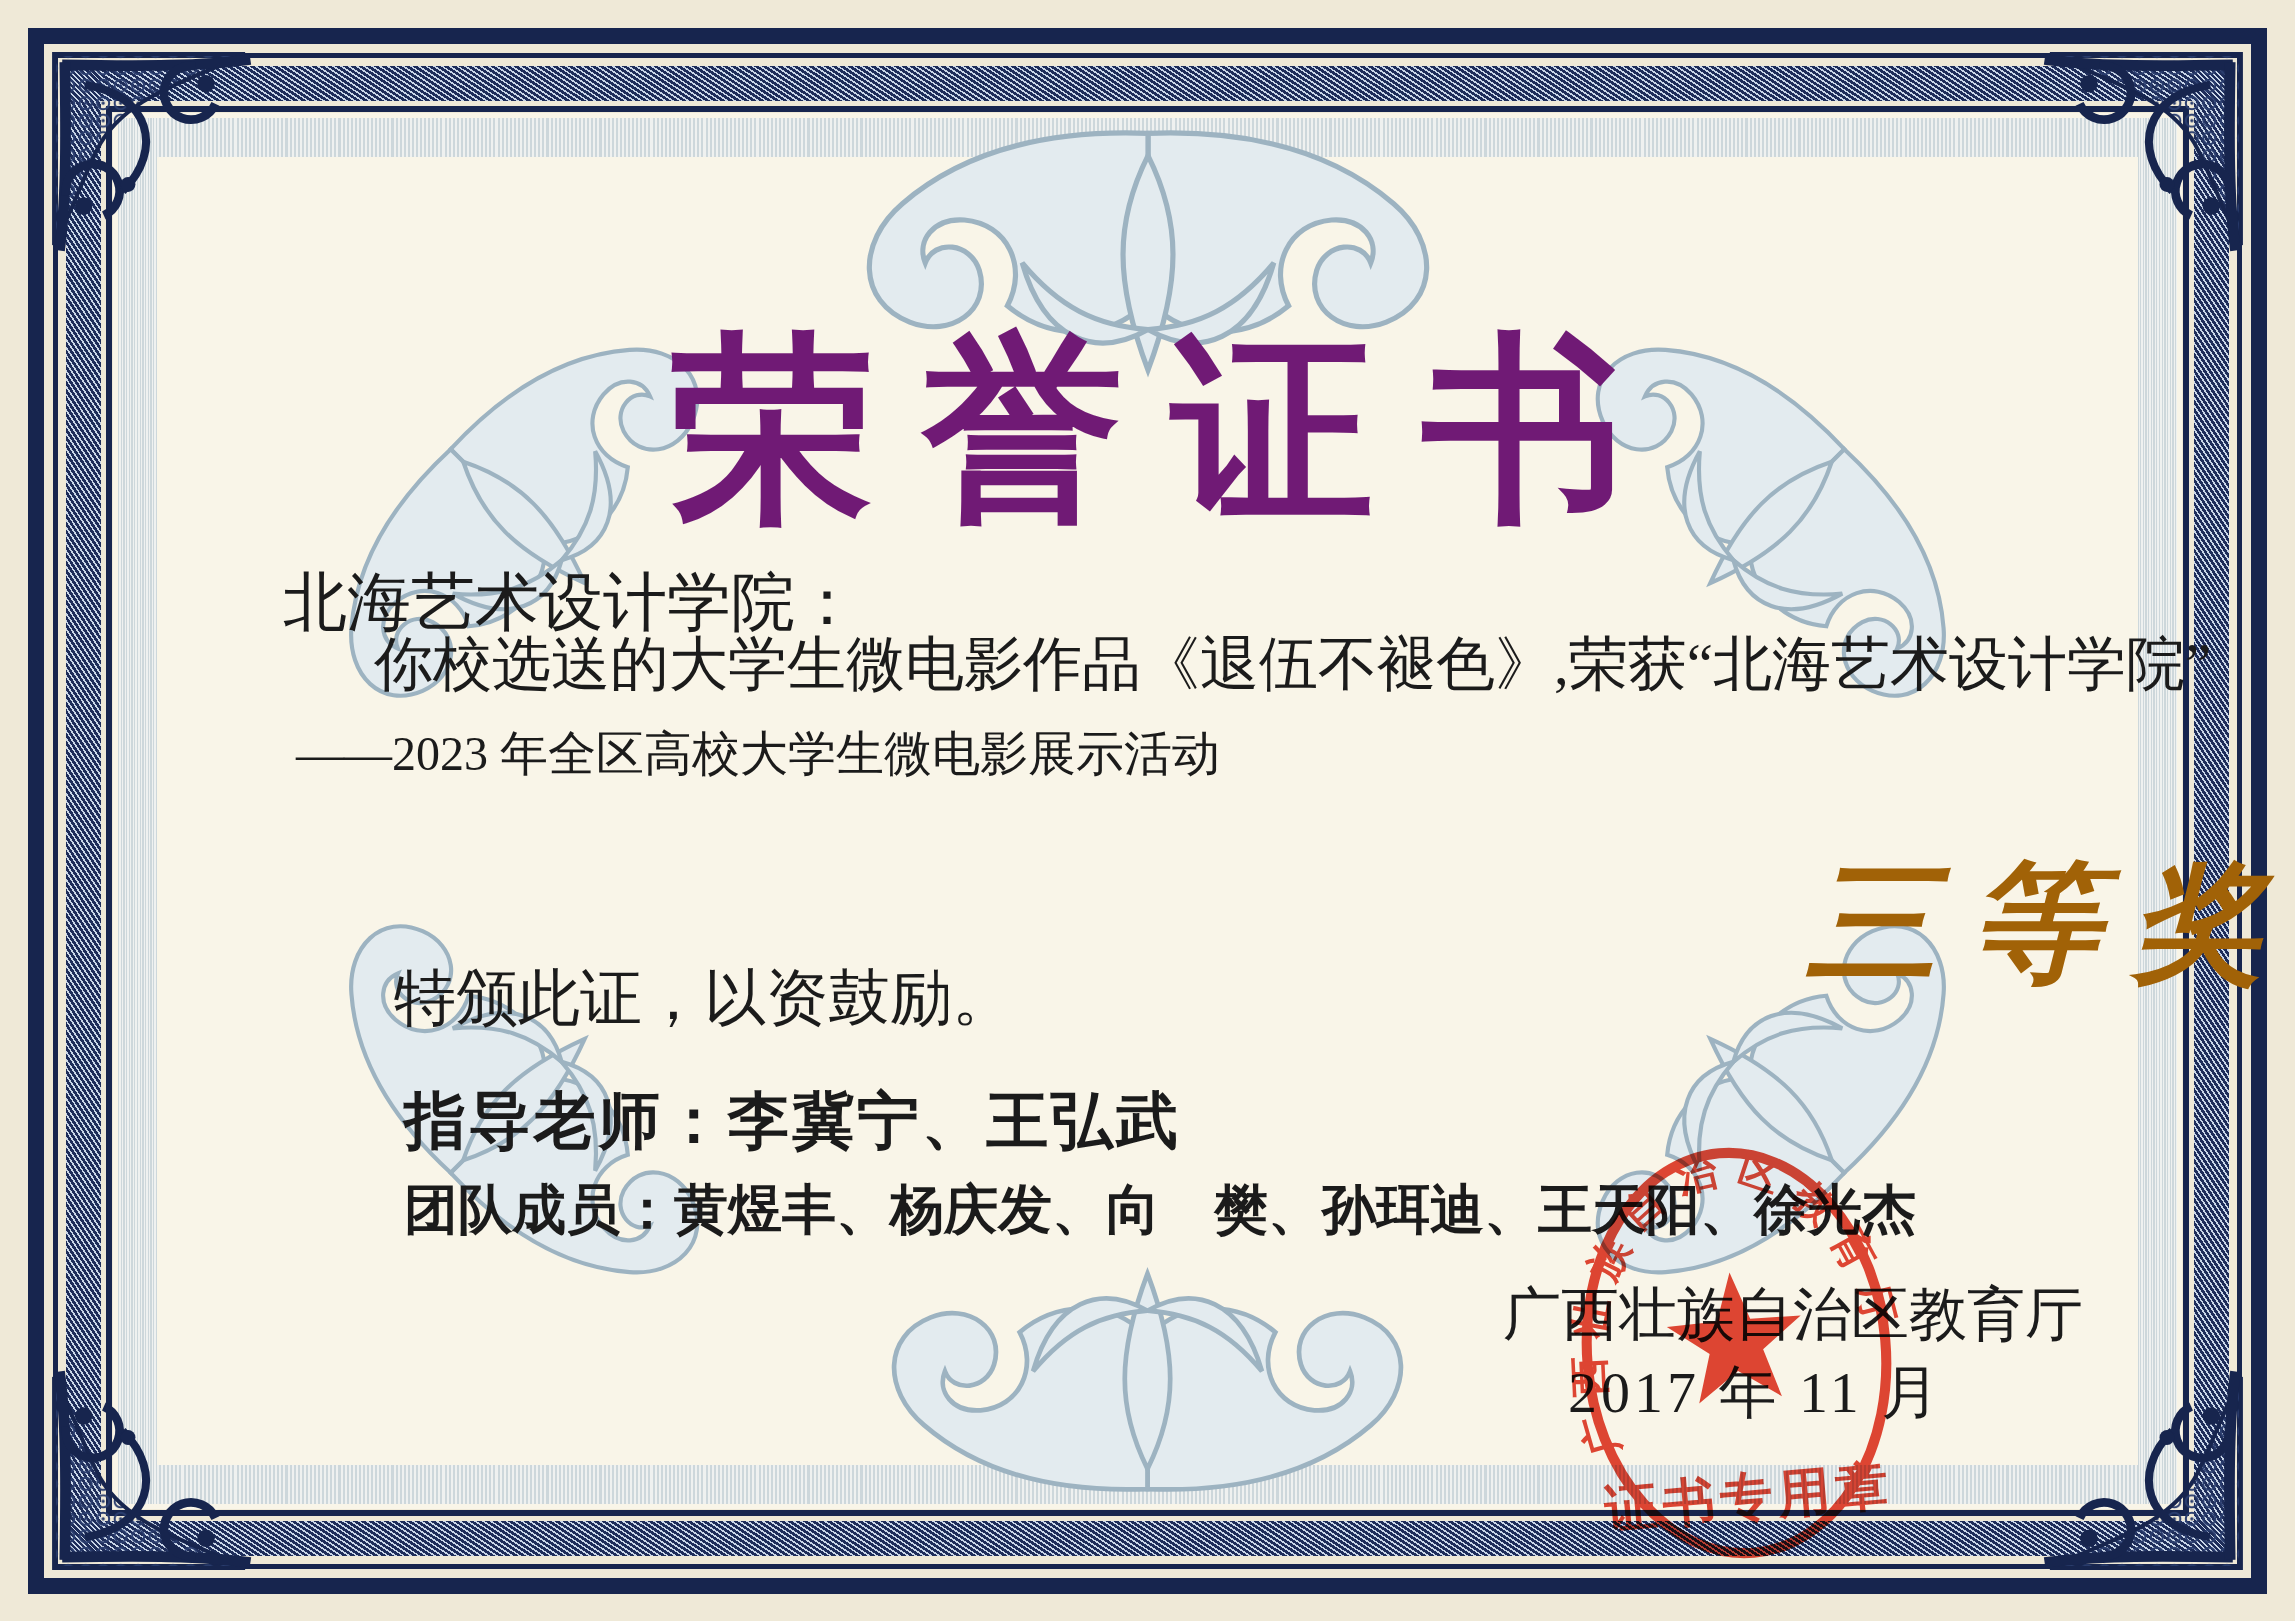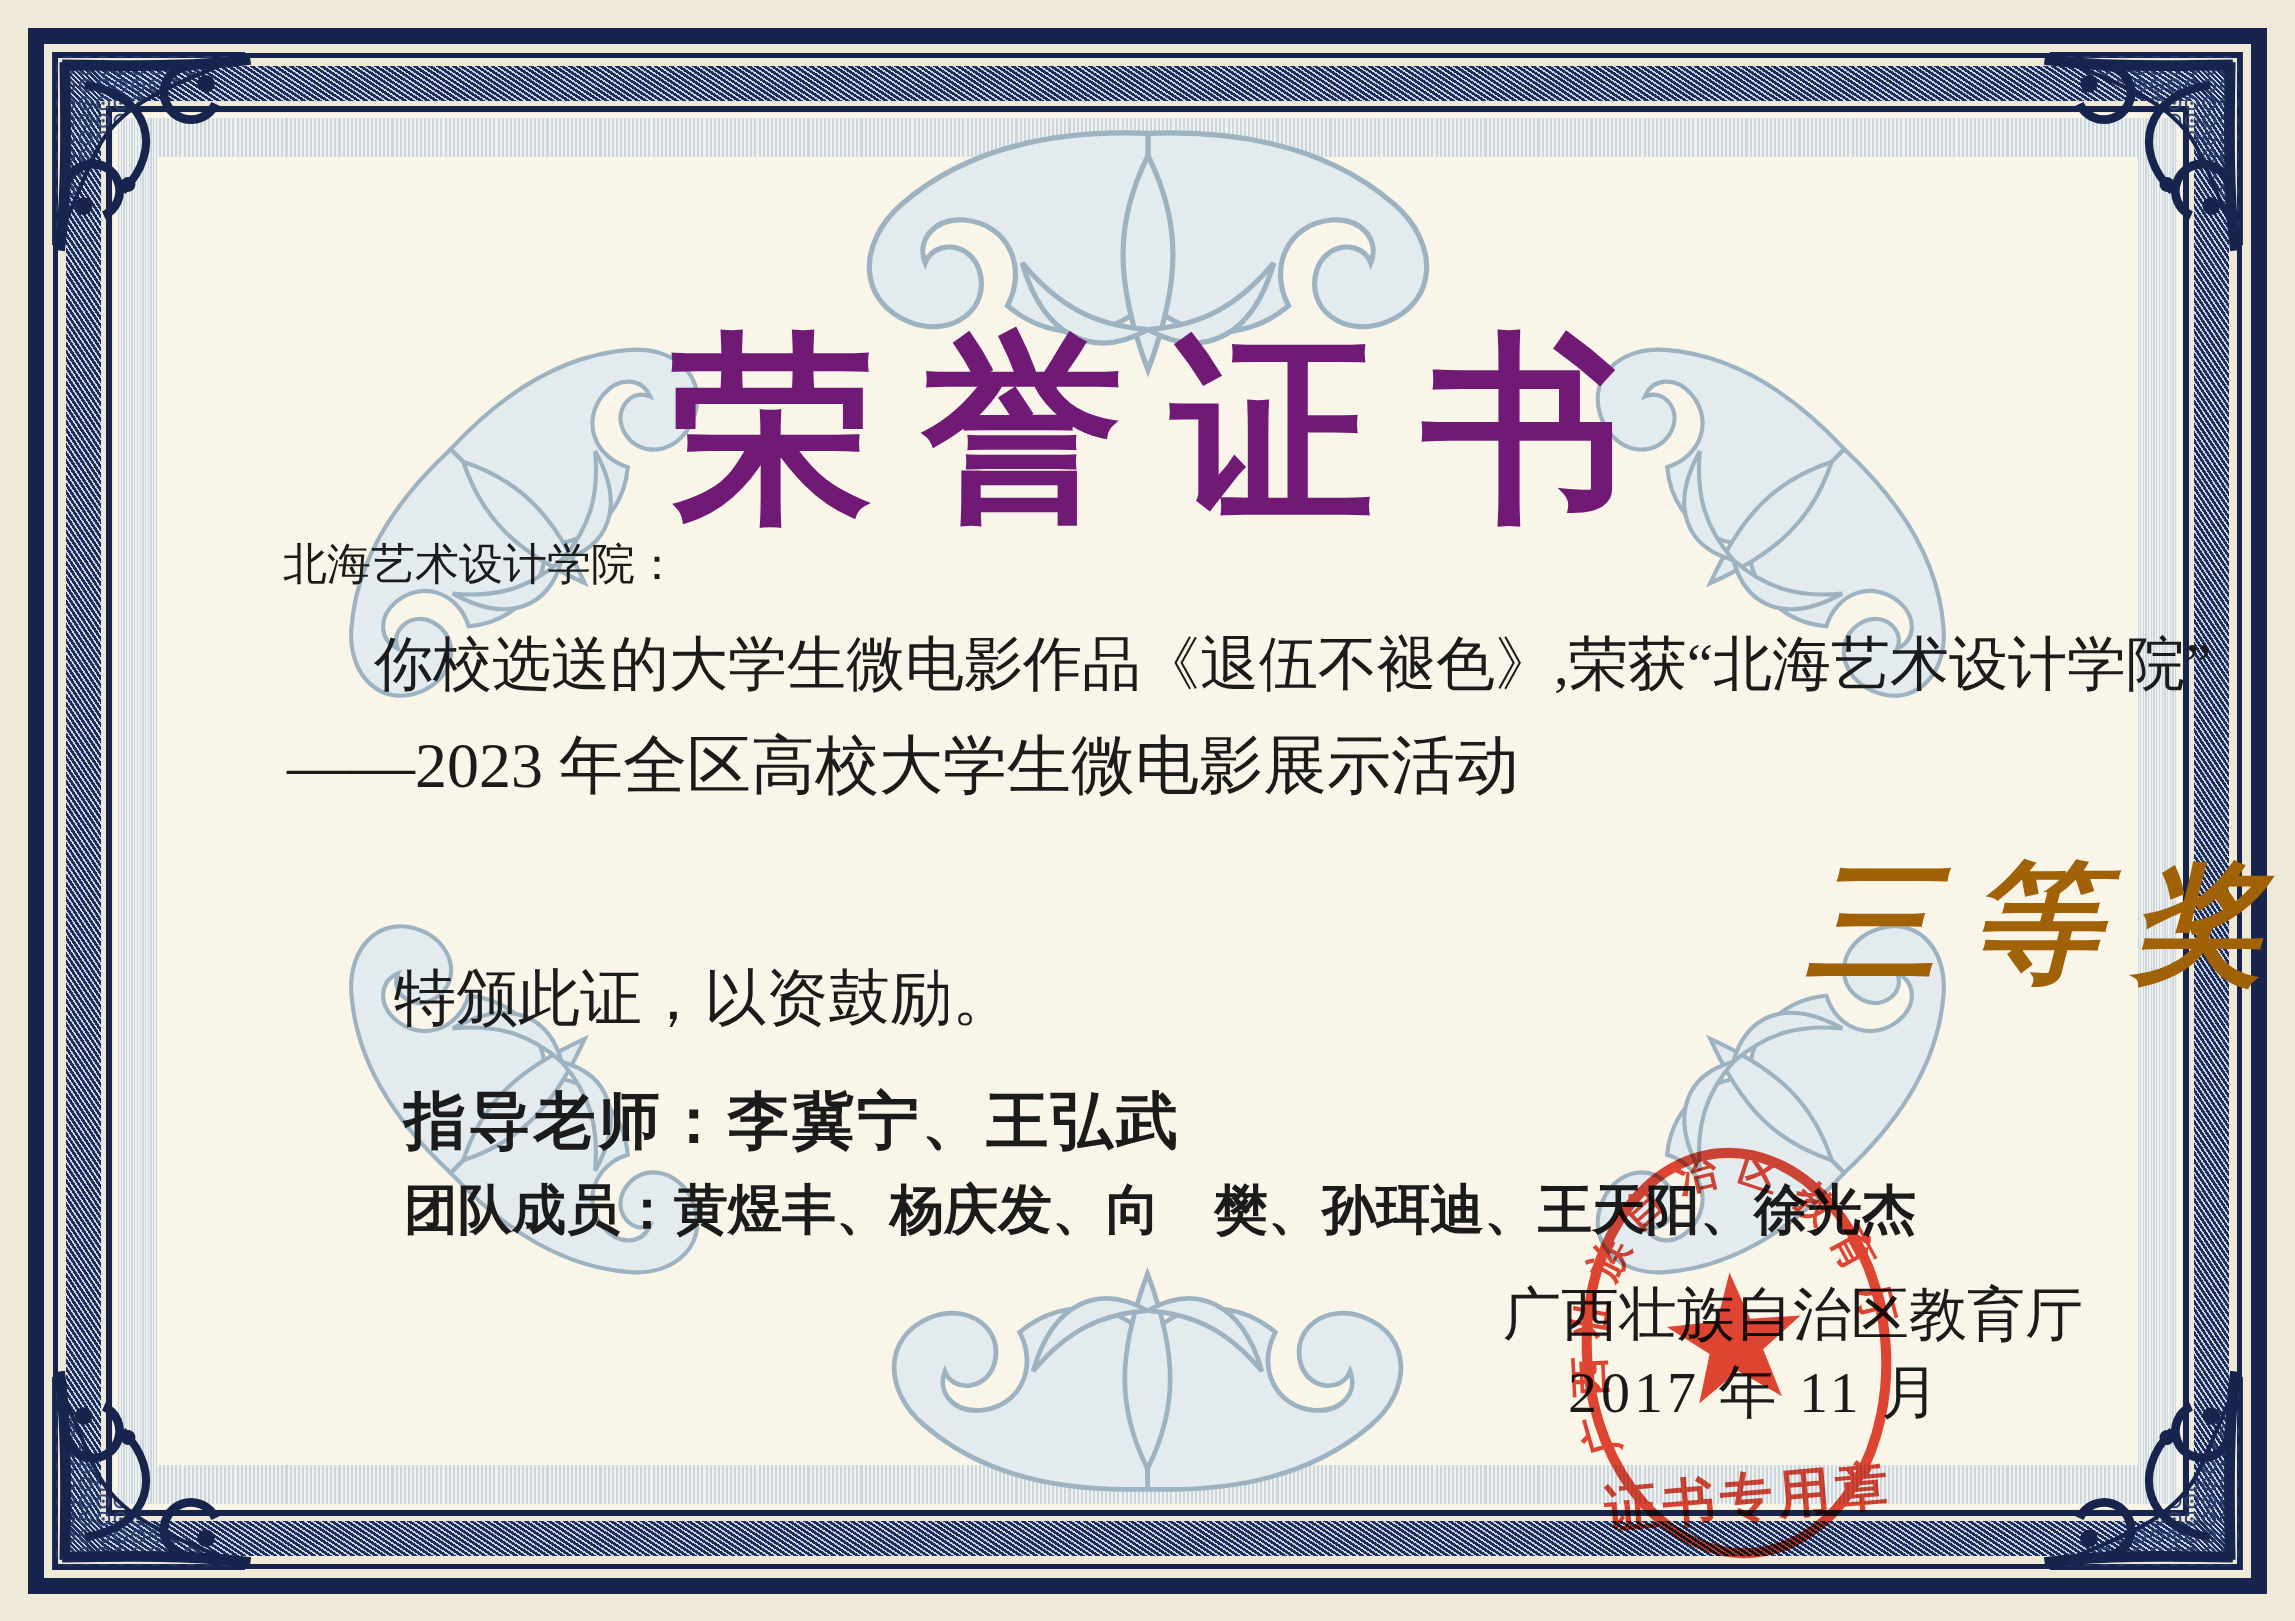--- a/index.html
+++ b/index.html
@@ -25,23 +25,23 @@
   .flourish-wrap{z-index:1;}
   .knot-wrap{z-index:3;}
   
   .cert-text{color:#1b1b1b;z-index:5;white-space:nowrap;}
   .title{
     left:0;right:0;top:295px;text-align:center;
     font-size:202px;font-weight:900;color:#701a75;
     letter-spacing:48px;text-indent:48px;z-index:5;
     font-family:"DejaVu Serif","Liberation Serif",serif;
   }
-  .recipient{left:283px;top:535px;font-size:44px;}
+  .recipient{left:283px;top:559px;font-size:64px;}
   .body-line-1{left:374px;top:625px;font-size:59px;}
-  .body-line-2{left:287px;top:722px;font-size:64px;}
+  .body-line-2{left:296px;top:722px;font-size:48px;}
   .award{
     left:0;right:0;top:836px;text-align:right;
     font-size:131px;font-weight:900;color:#a16207;
     letter-spacing:32px;text-indent:32px;z-index:5;
     font-family:"DejaVu Sans","Liberation Sans",sans-serif;
     font-style:italic;
   }
   .closing{left:394px;top:956px;font-size:62px;}
   .advisors{left:404px;top:1079px;font-size:62px;font-weight:800;letter-spacing:2.7px;
     font-family:Liberation Serif, serif;}

